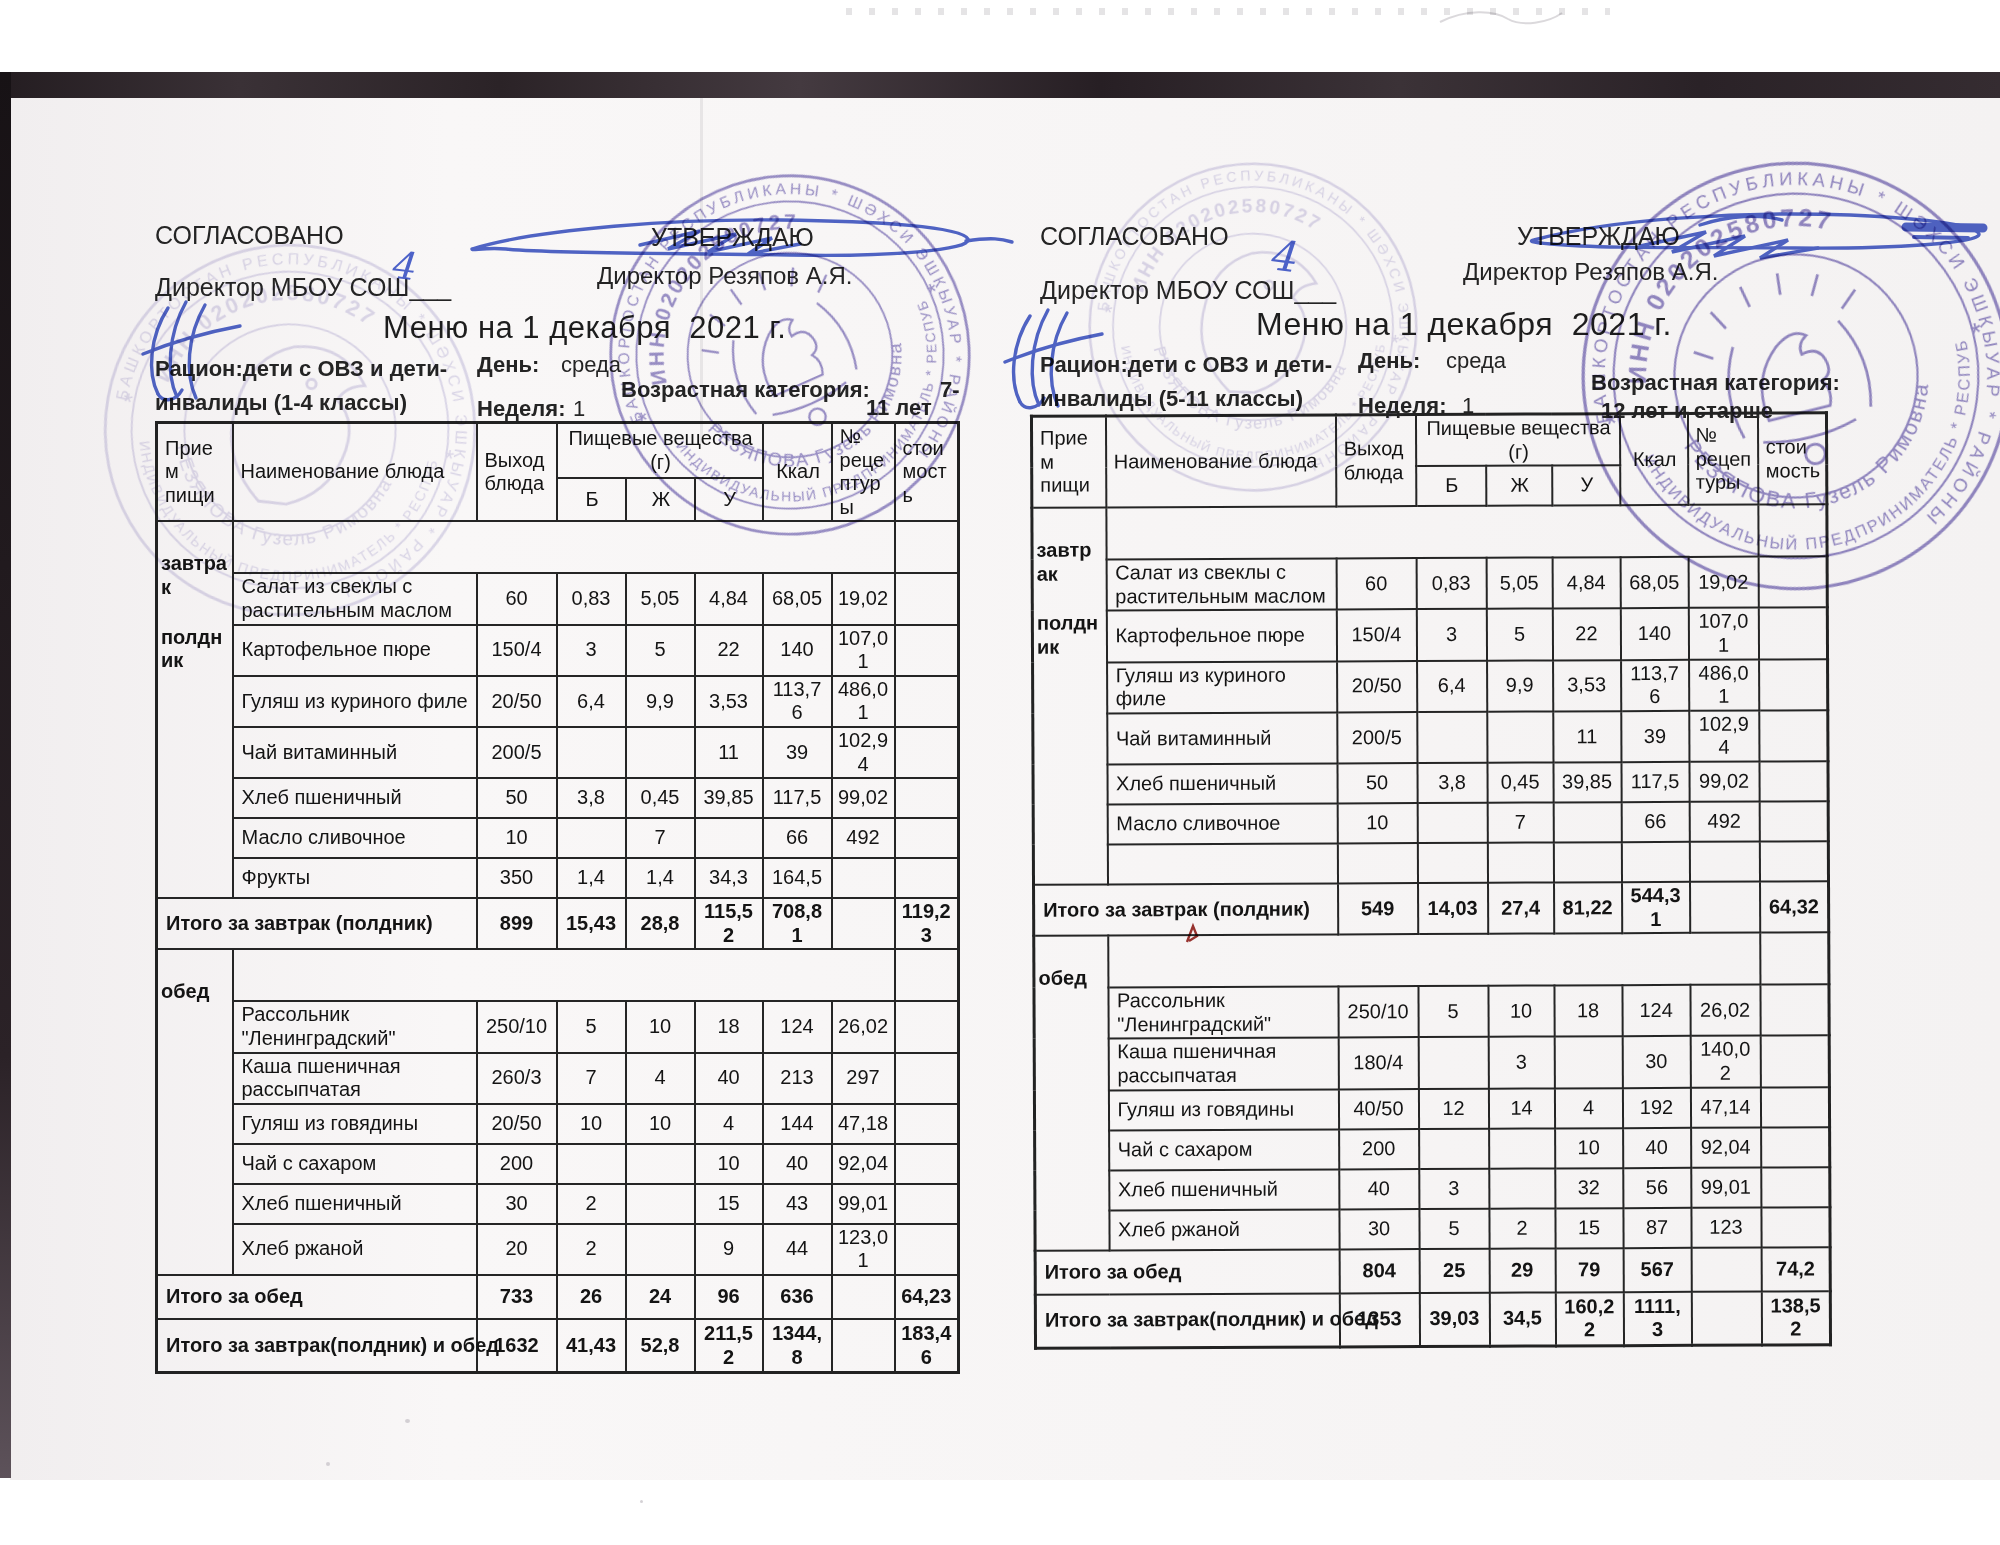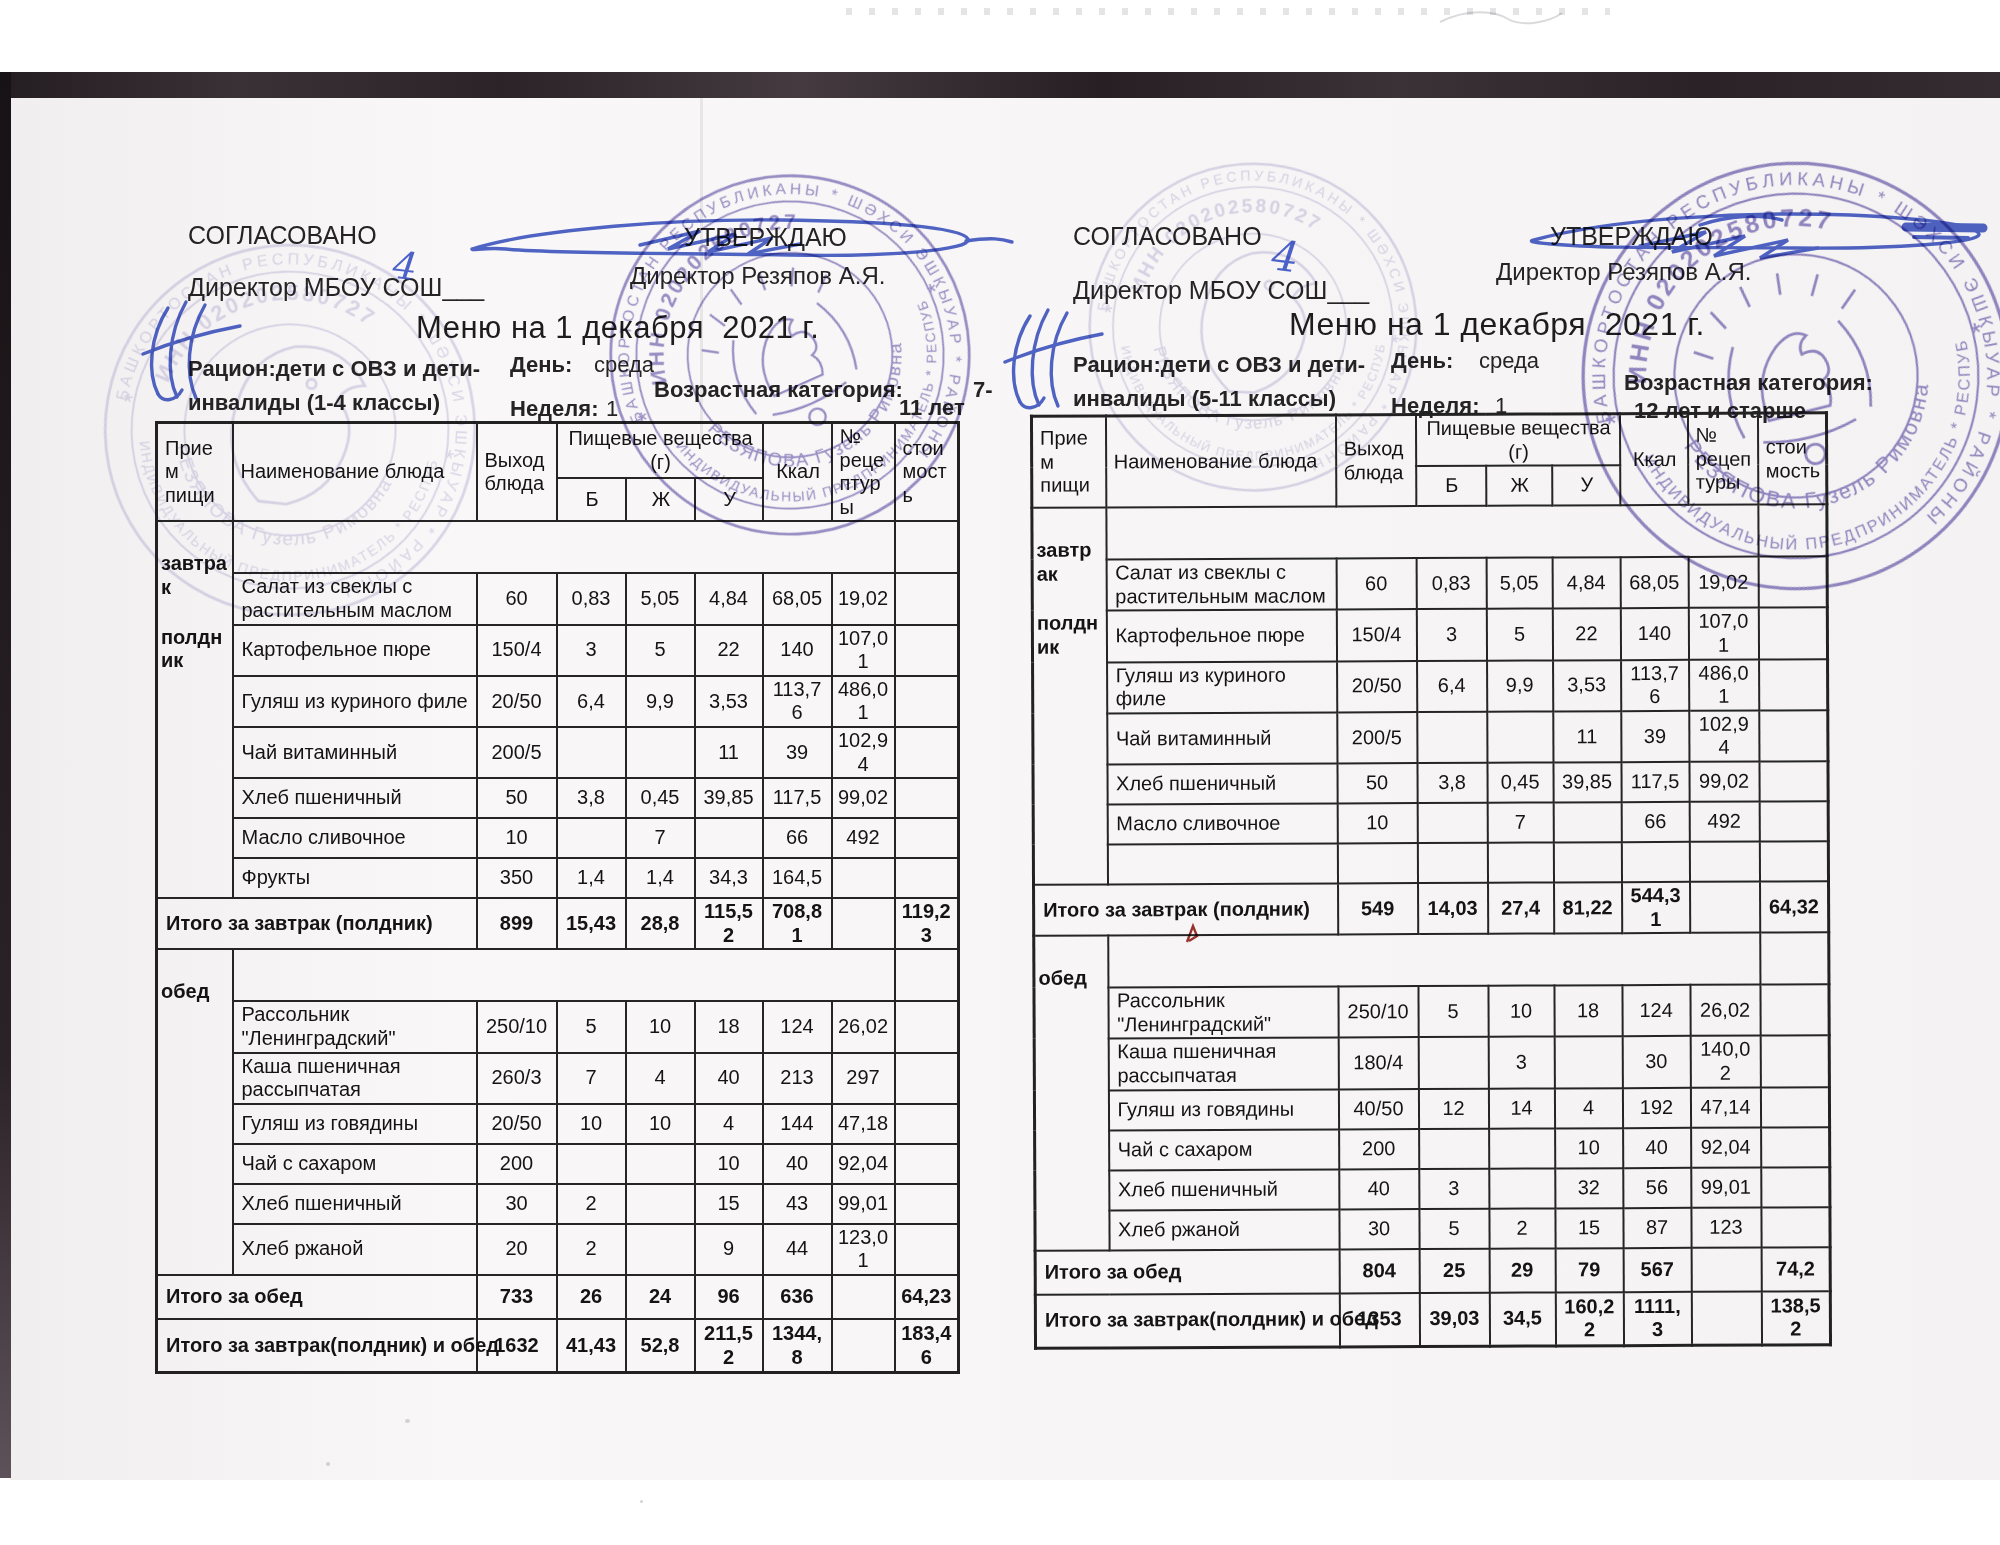--- a/index.html
+++ b/index.html
@@ -13,21 +13,21 @@
   .top-strip{position:absolute;left:0;top:72px;width:2000px;height:26px;
     background:linear-gradient(90deg,#241d21 0%,#3a3136 12%,#2b2327 25%,#443a40 40%,#271f24 55%,#3b3237 70%,#2a2227 85%,#352c31 100%);}
   .left-strip{position:absolute;left:0;top:72px;width:11px;height:1406px;
     background:linear-gradient(180deg,#171215,#2b2227 70%,#5d525a);}
   .dot-line{position:absolute;left:846px;top:8px;width:764px;height:7px;opacity:.5;
     background:repeating-linear-gradient(90deg,#cbc9cc 0 6px,transparent 6px 23px);}
   .fold-line{position:absolute;left:700px;top:98px;width:3px;height:345px;background:rgba(90,80,88,.10);}
   .speck{position:absolute;border-radius:50%;background:#c9c6ca;opacity:.8;}
 
   
-  .tx{position:absolute;white-space:pre;color:#242424;margin-left:33px;}
+  .tx{position:absolute;white-space:pre;color:#242424;}
   .b{font-weight:bold;}
   .fs25{font-size:25px;} .fs24{font-size:24px;} .fs22{font-size:22px;}
   .title{font-size:31px;font-weight:normal;letter-spacing:.5px;color:#1d1d1d;}
   .hw4{position:absolute;color:#3f56c5;font-style:italic;font-family:"DejaVu Serif",serif;
        transform:rotate(7deg);opacity:.92;}
 
   
   table{border-collapse:collapse;table-layout:fixed;position:absolute;background:transparent;}
   table{border:3px solid #222;}
   td,th{border:2.4px solid #252525;font-size:20px;padding:1px 5px;vertical-align:middle;

